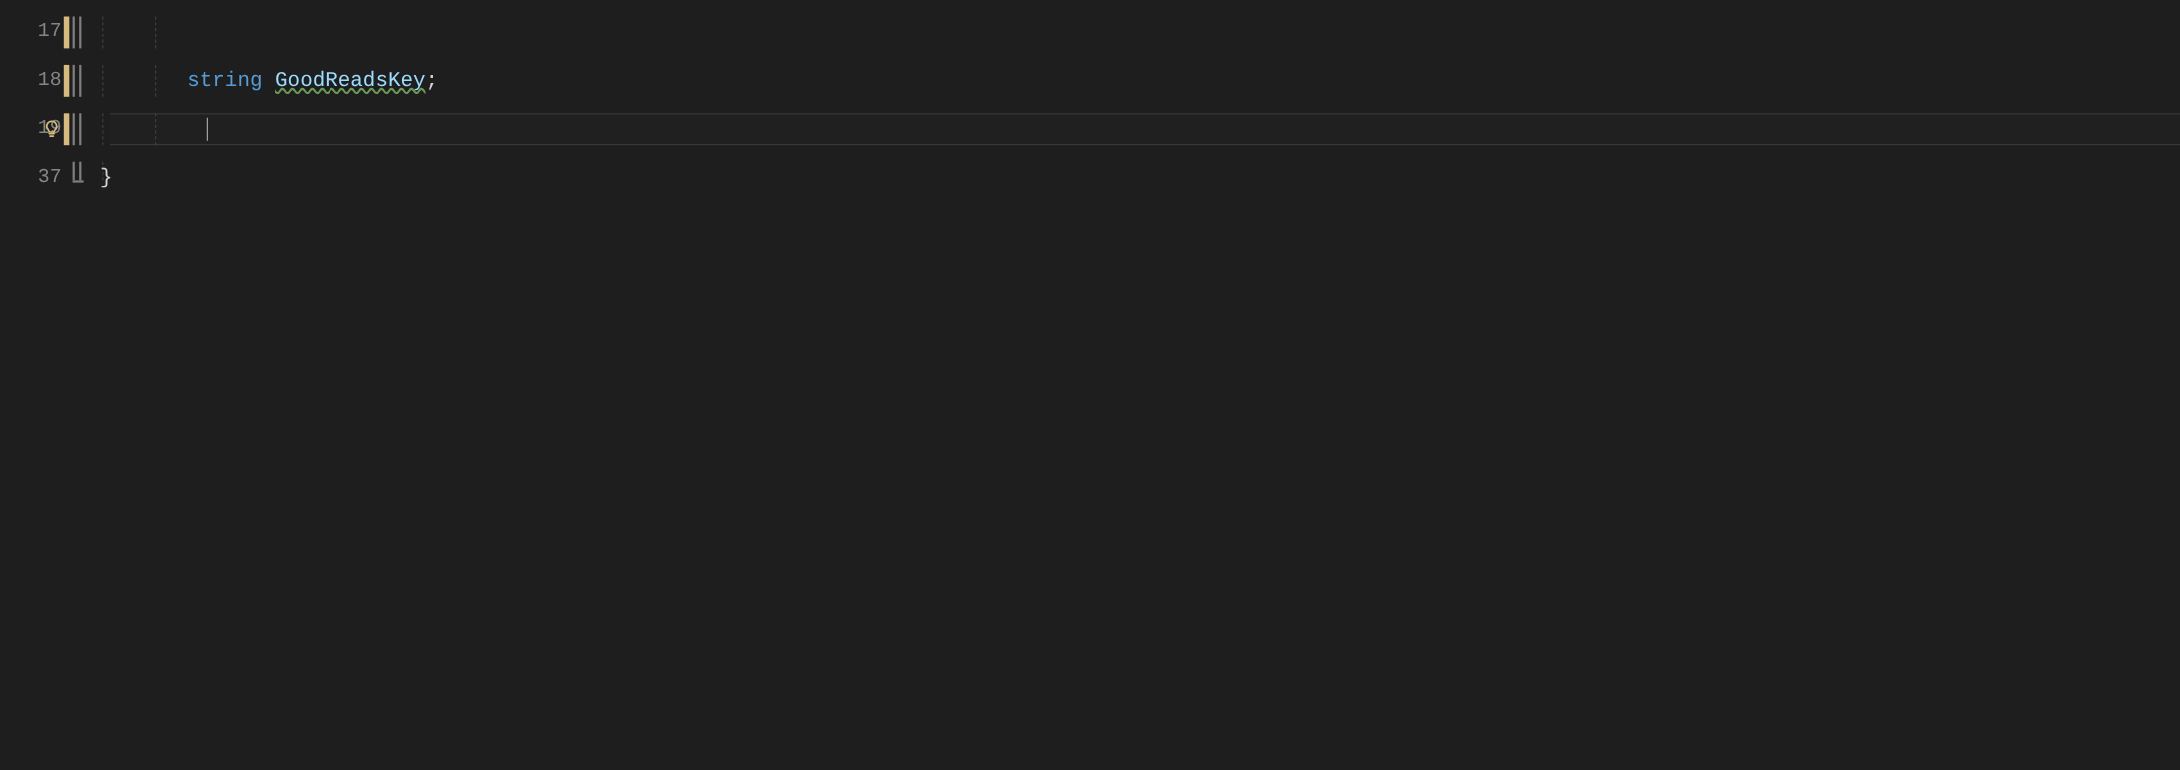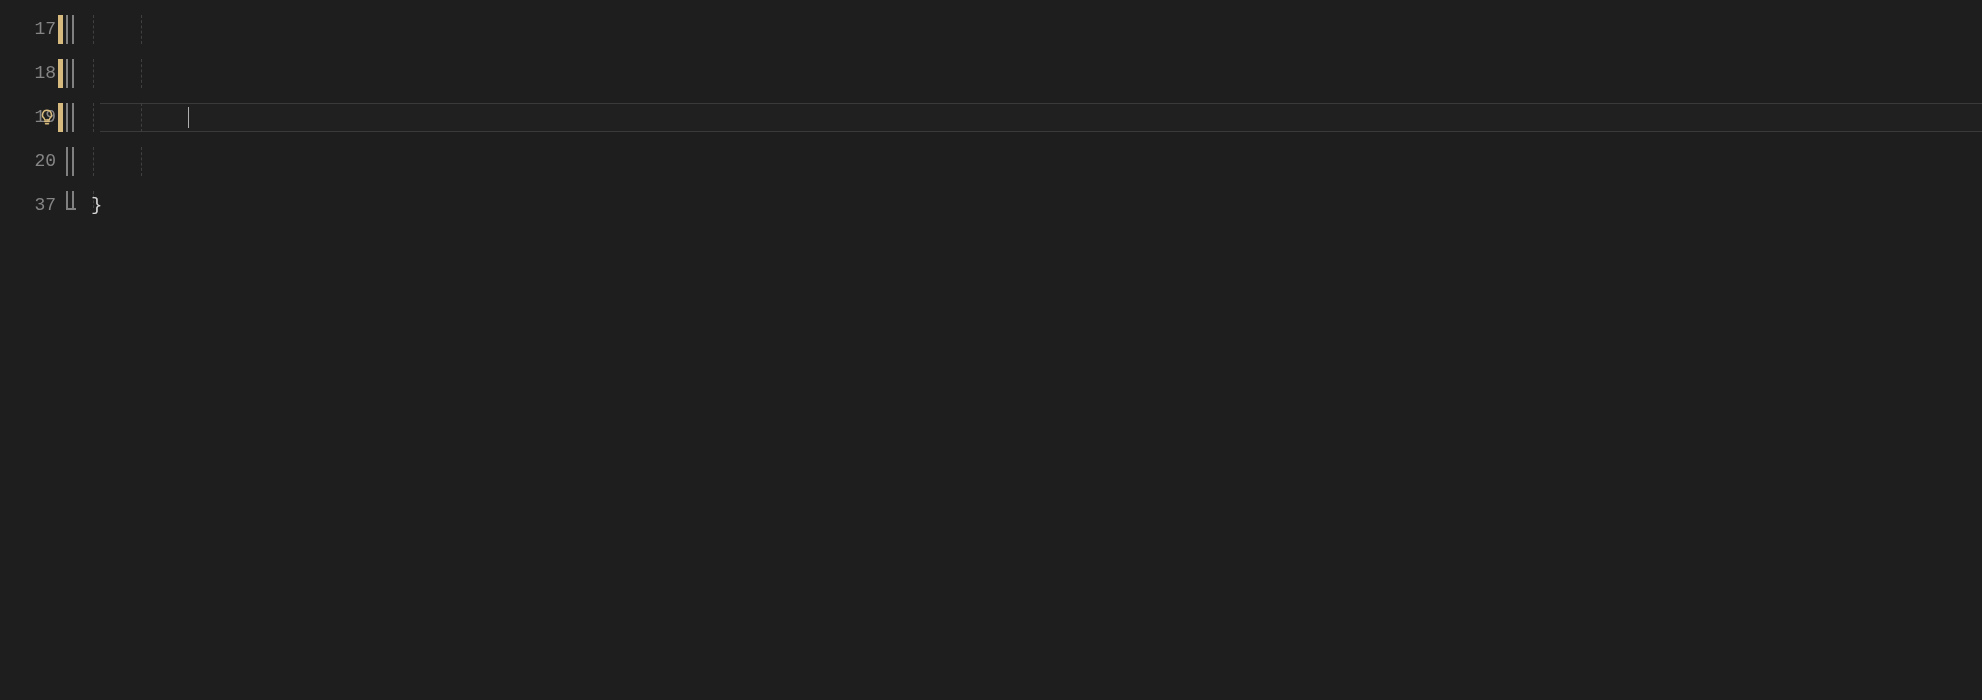--- a/index.html
+++ b/index.html
@@ -57,20 +57,21 @@
 
   <div class="line">
     <div class="gutter">18</div>
     <div class="change-bar change-yellow"></div>
     <div class="outline-deco">
       <div class="v1"></div>
         <div class="v2"></div>
     </div>
     <div class="code">
       <span class="iguide ig1"></span><span class="iguide ig2"></span>
+      <span class="content"><span>        </span><span class="tok-type">string</span> <span class="tok-ident wavy-warn">GoodReadsKey</span><span class="tok-punc">;</span></span>
     </div>
   </div>
 
   <div class="line current">
     <div class="gutter" style="position:relative;">
       <span>19</span>
       <span class="bulb" title="Quick actions">
         <svg viewBox="0 0 24 24" fill="none" stroke="#d7ba7d" stroke-width="2" stroke-linecap="round" stroke-linejoin="round">
           <path d="M9 18h6"></path>
             <path d="M10 21h4"></path>
@@ -82,31 +83,20 @@
     <div class="outline-deco">
       <div class="v1"></div>
         <div class="v2"></div>
     </div>
     <div class="code">
       <span class="iguide ig1"></span><span class="iguide ig2"></span>
       <span class="caret"></span>
     </div>
   </div>
 
-  <div class="line">
-    <div class="gutter">20</div>
-    <div class="change-bar"></div>
-    <div class="outline-deco">
-      <div class="v1"></div>
-        <div class="v2"></div>
-    </div>
-    <div class="code">
-      <span class="iguide ig1"></span><span class="iguide ig2"></span>
-    </div>
-  </div>
 
 
   <div class="line">
     <div class="gutter">37</div>
     <div class="change-bar"></div>
     <div class="outline-deco">
       <div class="v1" style="height:60%;"></div>
       <div class="v2" style="height:60%;"></div>
       <div style="position:absolute;left:3px;top:58%;width:10px;height:2px;background:#808080;"></div>
     </div>

